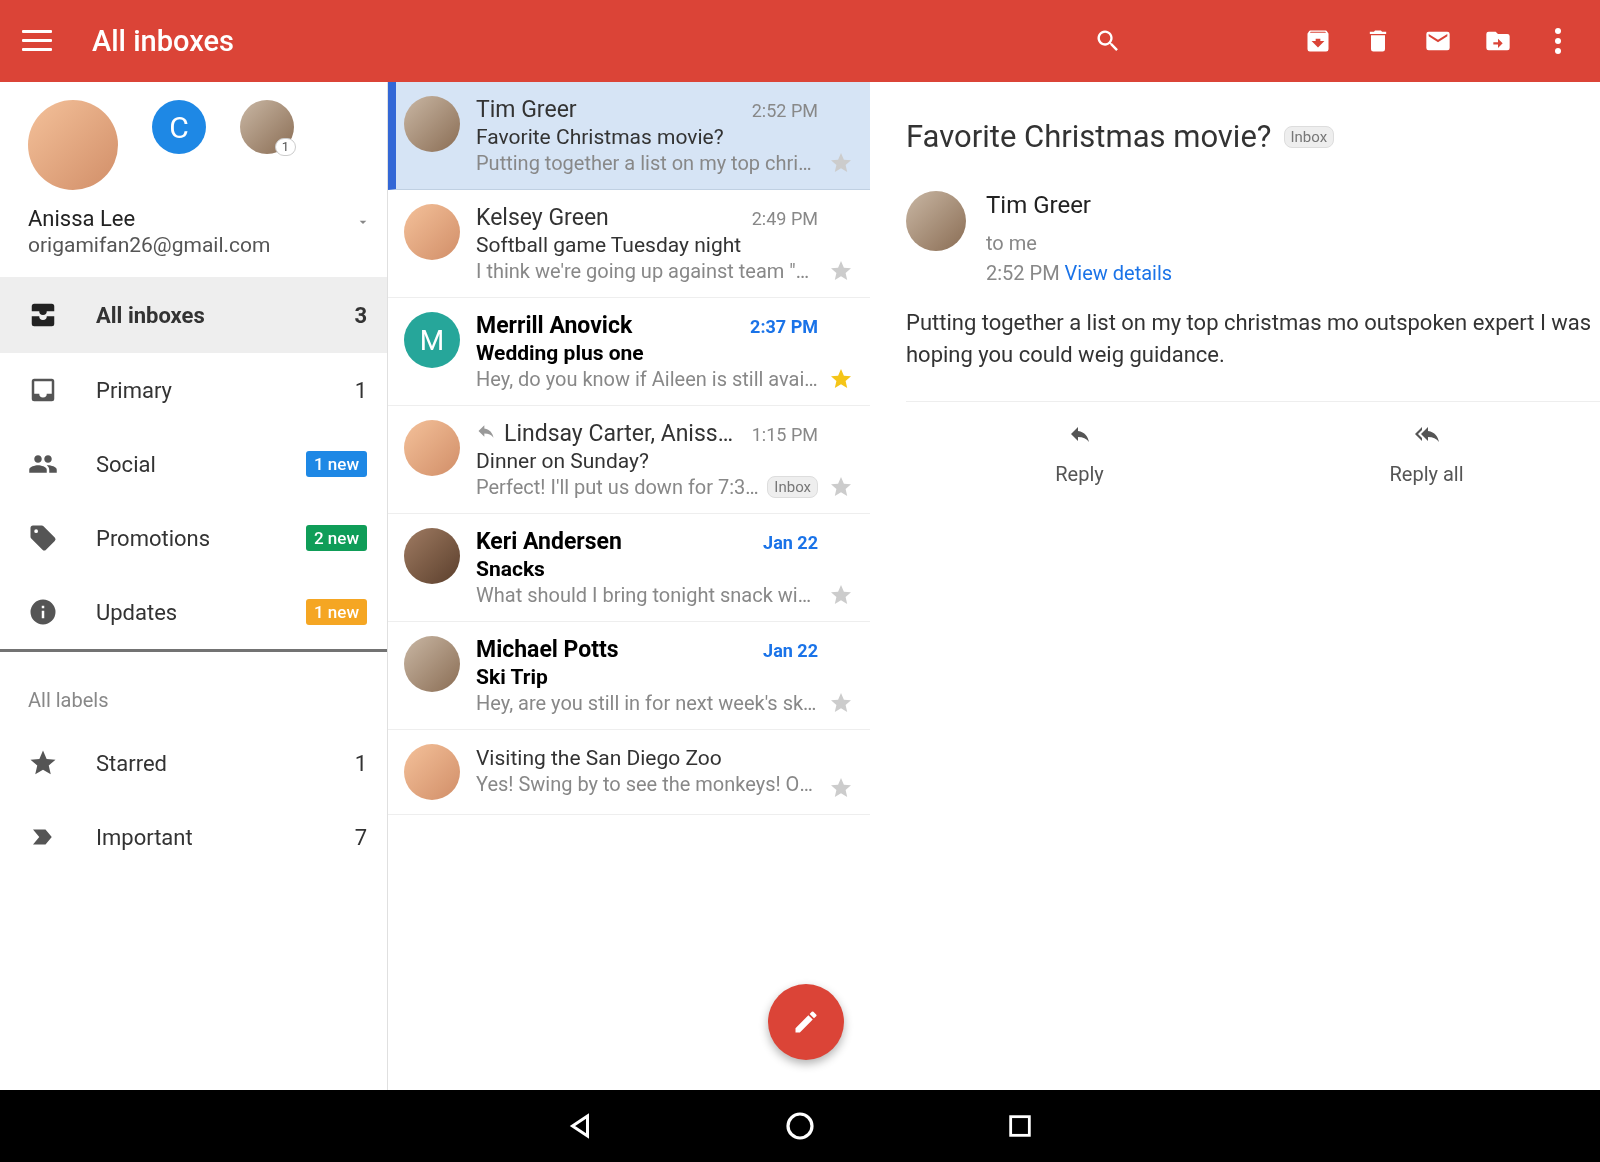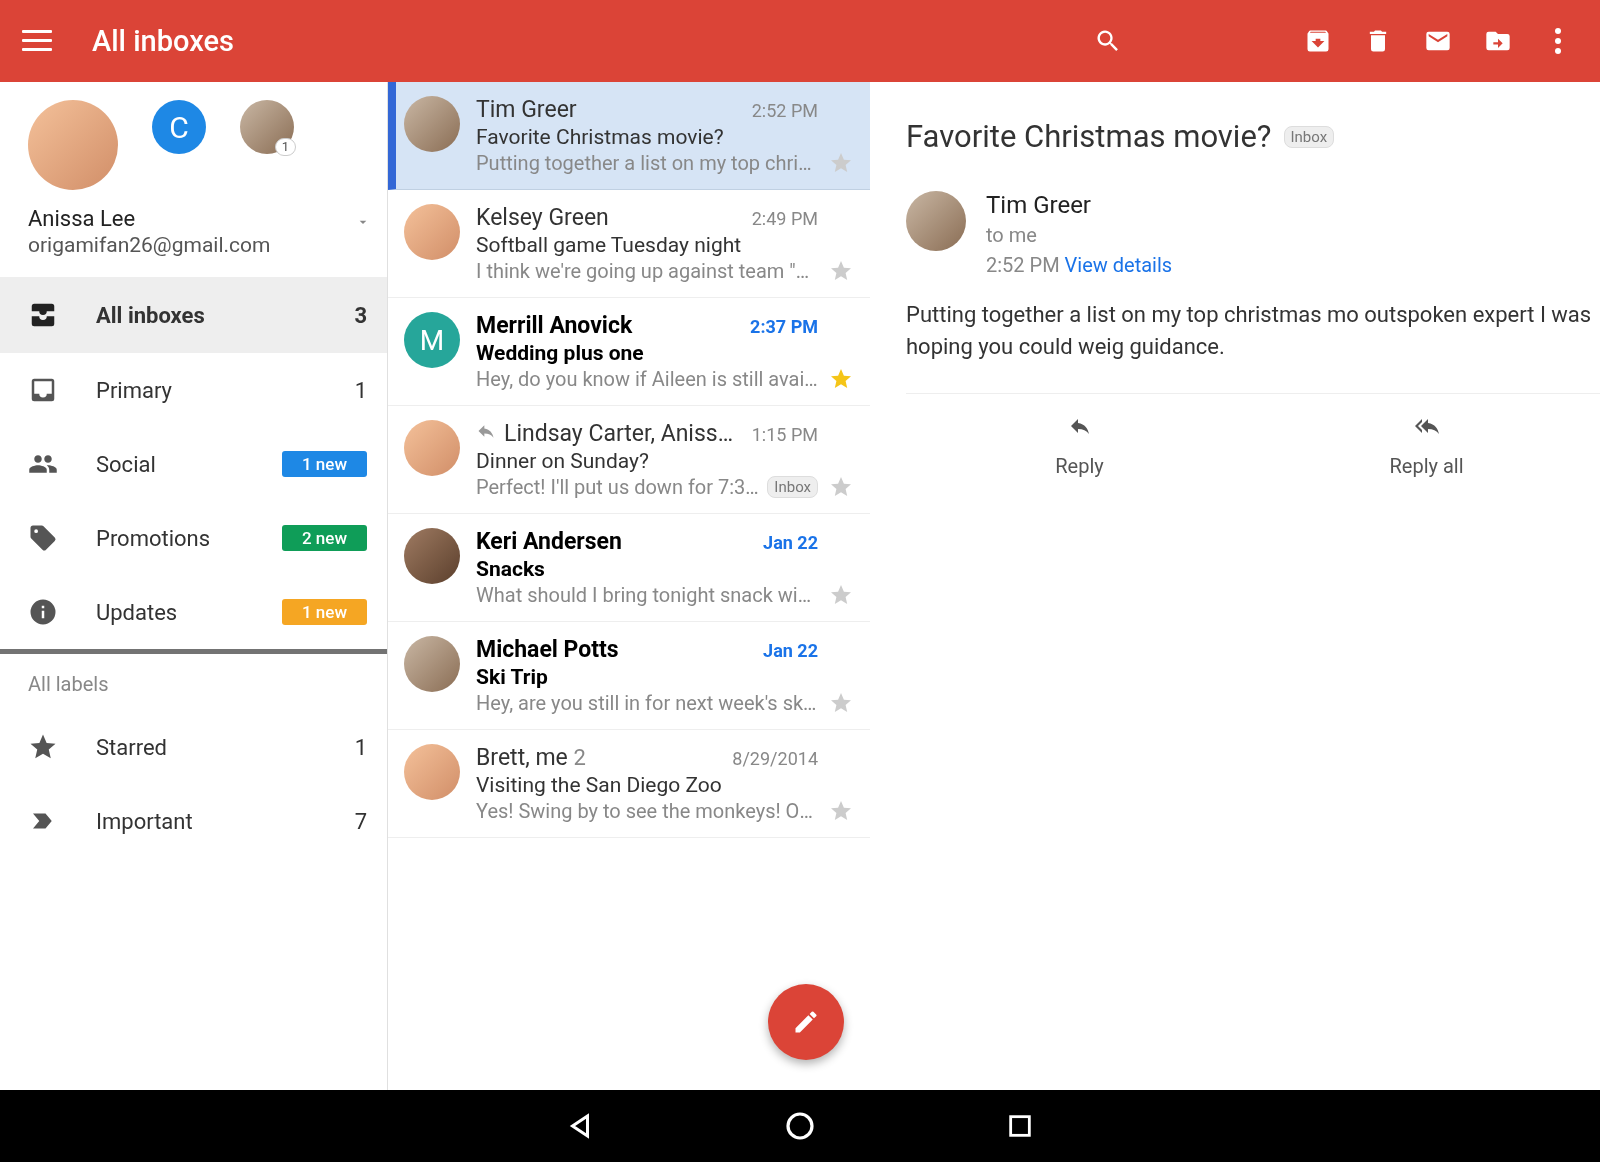--- a/index.html
+++ b/index.html
@@ -71,26 +71,26 @@
     cursor: pointer;
     gap: 38px;
   }
   .navitem.active { background: #eeeeee; font-weight: 700; }
   .navitem .nicon { width: 30px; height: 30px; fill: #555; flex-shrink: 0; }
   .navitem.active .nicon { fill: #222; }
   .navitem .nlabel { flex: 1; }
   .navitem .count { color: #333; font-size: 22px; }
   .navitem.active .count { font-weight: 700; }
   .pillcount {
-    color: #fff; font-size: 17px; padding: 3px 20px; border-radius: 3px; font-weight: 500;
+    color: #fff; font-size: 17px; padding: 3px 8px; border-radius: 3px; font-weight: 500;
   }
   .pill-blue  { background: #1e88e5; }
   .pill-green { background: #0f9d58; }
   .pill-amber { background: #f5a623; }
-  .sec-header { padding: 18px 0 14px 28px; color: #888; font-size: 20px; border-top:5px solid #737373; }
+  .sec-header { padding: 36px 0 14px 28px; color: #888; font-size: 20px; border-top:3px solid #737373; }
 
   
   .threads {
     width: 482px;
     background: #fff;
     position: relative;
   }
   .thread { display: flex; align-items: flex-start; padding: 14px 12px 14px 16px; border-bottom: 1px solid #eee; cursor: pointer; }
   .thread.selected { background: #d6e4f5; border-left: 8px solid #3367d6; padding-left: 8px; border-bottom-color: #c0d0e2;}
   .tav { width: 56px; height: 56px; border-radius: 50%; flex-shrink: 0; margin-right: 16px; background:#ccc; color:#fff; display:flex; align-items:center; justify-content:center; font-size:28px; }
@@ -123,21 +123,21 @@
     flex: 1;
     background: #fff;
     padding: 36px 0 0 36px;
     overflow: hidden;
   }
   .rhead { display: flex; align-items: center; gap: 12px; }
   .rsubject { font-size: 31px; color: #333; }
   .rfrom { display: flex; gap: 20px; align-items: flex-start; margin: 36px 0 22px 0; }
   .rfrom .av { width: 60px; height: 60px; }
   .rfrom-lines .sender { font-size: 24px; color: #222; }
-  .rfrom-lines .to { font-size: 20px; color: #888; margin-top: 4px; }
+  .rfrom-lines .to { font-size: 20px; color: #888; margin-top: 12px; }
   .rfrom-lines .meta { font-size: 20px; color: #888; margin-top: 6px; }
   .link { color: #1a73e8; cursor: pointer; }
   .rcontent { font-size: 22px; color: #333; line-height: 1.45; padding-right: 0; white-space: normal; }
   .replybar { margin-top: 30px; padding-top: 20px; border-top: 1px solid #eee; display: flex; }
   .replybtn { flex: 0 0 50%; display: flex; flex-direction: column; align-items: center; gap: 16px; color: #555; font-size: 20px; cursor: pointer; }
   .replybtn svg { width: 30px; height: 24px; fill: #555; }
 
   
   .androidbar {
     height: 72px; background: #000; color: #fff;
@@ -387,24 +387,20 @@
         </div>
         <div class="tright">
           <svg class="star" viewBox="0 0 24 24">
             <path d="M12 17.3L18.2 21l-1.6-7 5.4-4.7-7.1-.6L12 2 9.1 8.7 2 9.3l5.4 4.7-1.6 7z"></path>
           </svg>
         </div>
       </div>
       <div class="thread">
         <div class="tav facebg"></div>
         <div class="tbody">
-          <div class="trow1">
-            <span class="tsender">Brett, me  <span class="threadcount">2</span></span>
-            <span class="ttime">8/29/2014</span>
-          </div>
           <div class="tsubject">Visiting the San Diego Zoo</div>
           <div class="tsnippet">
             <span style="overflow:hidden;text-overflow:ellipsis;">Yes! Swing by to see the monkeys! On F</span>
           </div>
         </div>
         <div class="tright">
           <svg class="star" viewBox="0 0 24 24">
             <path d="M12 17.3L18.2 21l-1.6-7 5.4-4.7-7.1-.6L12 2 9.1 8.7 2 9.3l5.4 4.7-1.6 7z"></path>
           </svg>
         </div>

